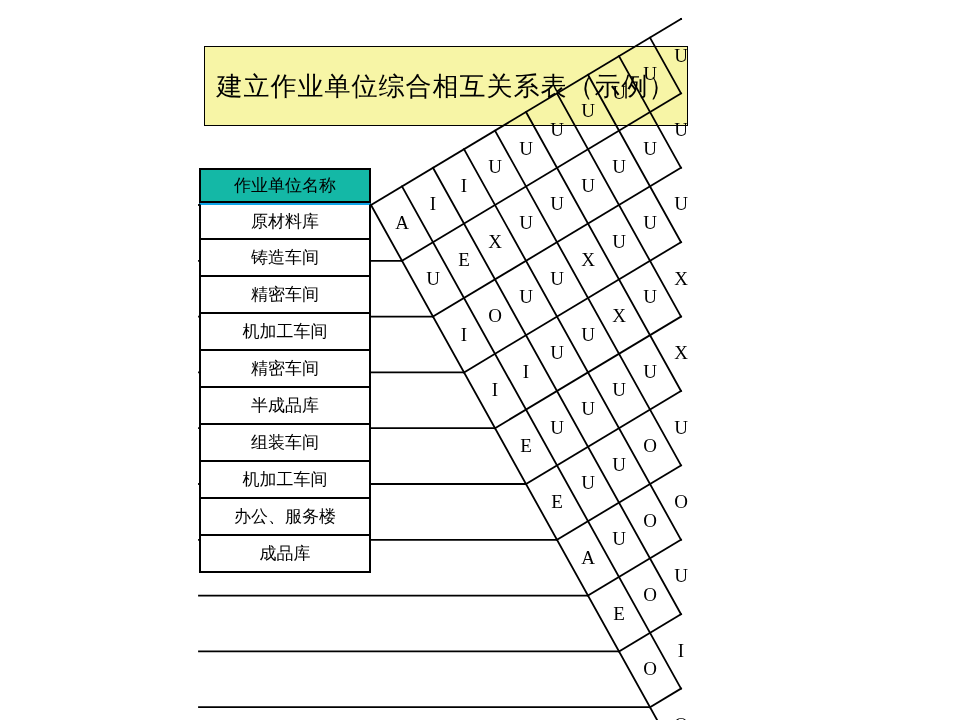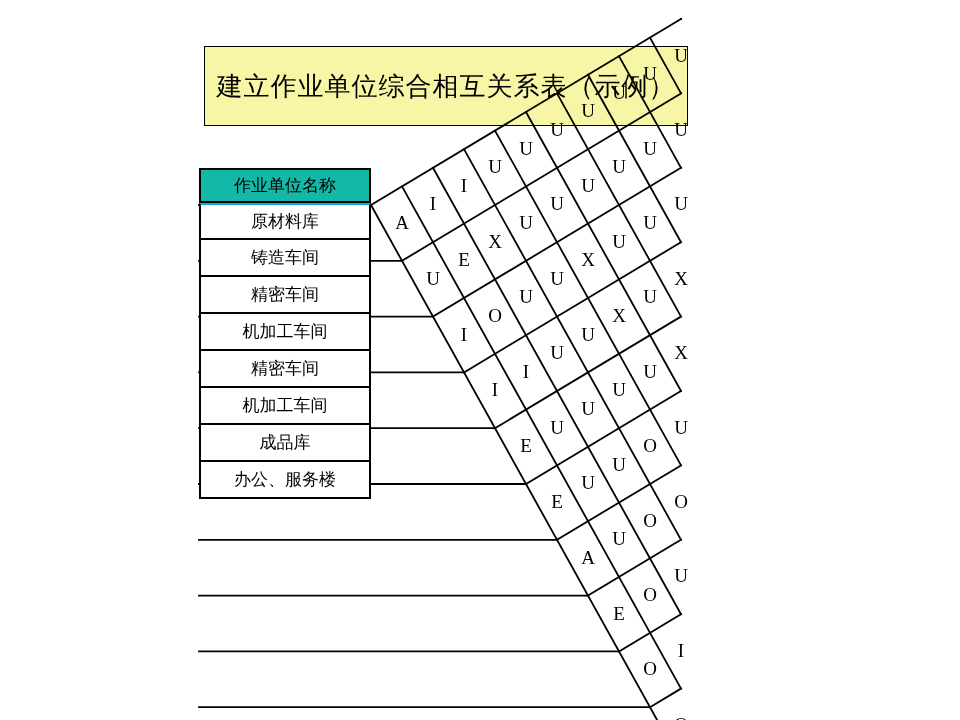--- a/index.html
+++ b/index.html
@@ -201,18 +201,20 @@
       </g>
     </svg>
 
   <div id="name-column">
     <div class="name-header">作业单位名称</div>
     <div class="name-row first">原材料库</div>
     <div class="name-row">铸造车间</div>
     <div class="name-row">精密车间</div>
     <div class="name-row">机加工车间</div>
     <div class="name-row">精密车间</div>
+    <div class="name-row">半成品库</div>
+    <div class="name-row">组装车间</div>
     <div class="name-row">机加工车间</div>
+    <div class="name-row">办公、服务楼</div>
     <div class="name-row">成品库</div>
-    <div class="name-row">办公、服务楼</div>
   </div>
 
 </div>
 
 </body></html>

